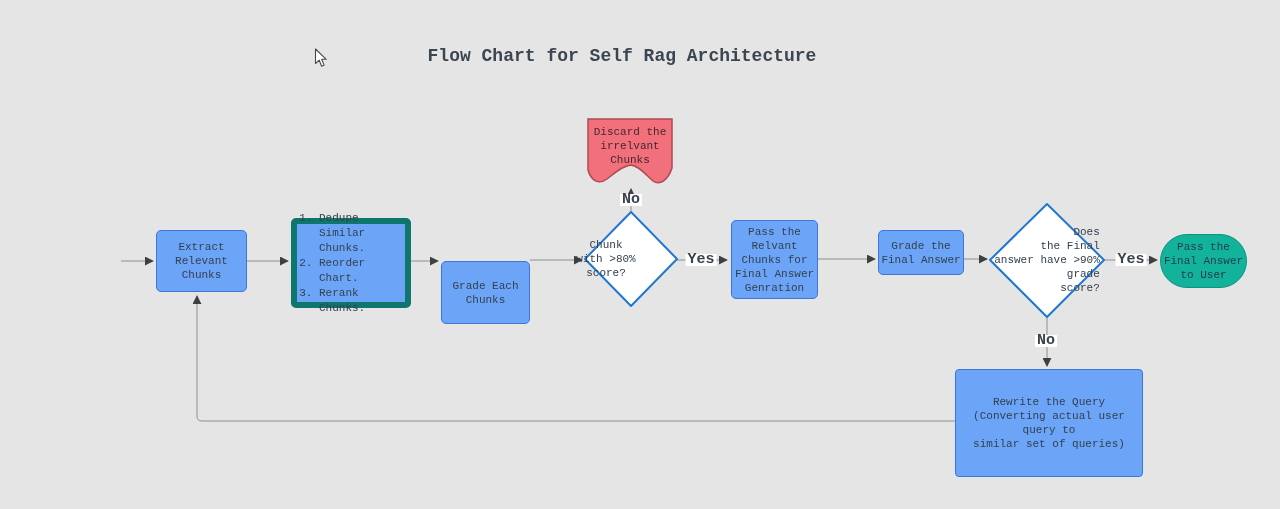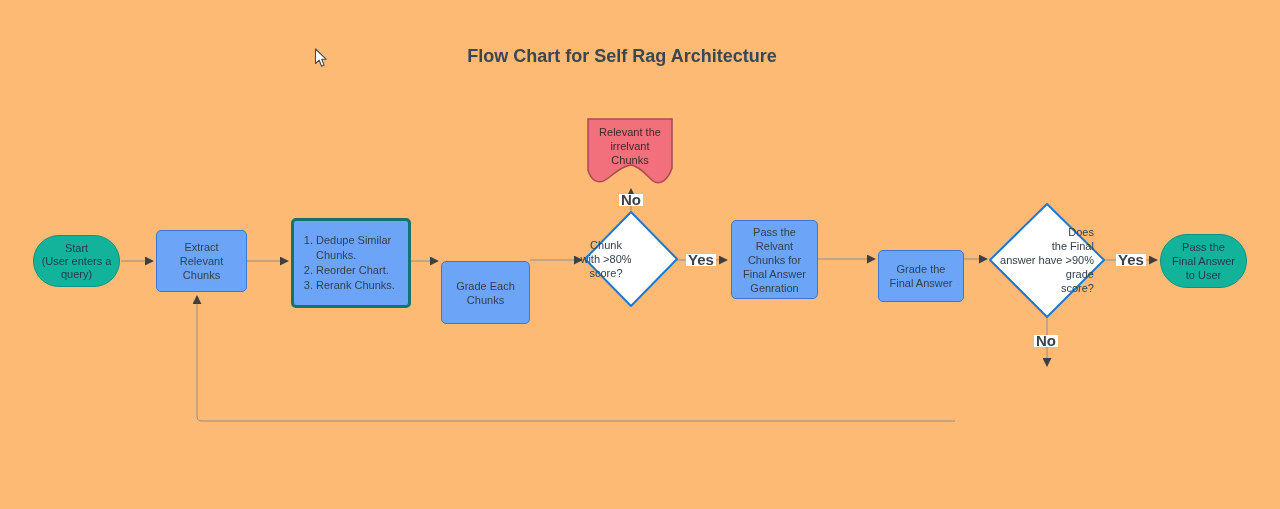--- a/index.html
+++ b/index.html
@@ -1,18 +1,18 @@
 <!DOCTYPE html>
 <html><head>
 <meta charset="utf-8">
 <style>
   html,body{margin:0;padding:0;background:#fff;}
   .canvas{
-    position:relative;width:1280px;height:509px;background:#fdba74;overflow:hidden;
-    font-family:Liberation Sans, sans-serif;color:#33414E;
+    position:relative;width:1280px;height:509px;background:#e5e5e5;overflow:hidden;
+    font-family:Liberation Mono, monospace;color:#33414E;
   }
   .title{
     position:absolute;left:622px;top:46px;transform:translateX(-50%);
     margin:0;font-size:18px;font-weight:700;color:#3C4650;white-space:nowrap;
   }
   .wires{position:absolute;left:0;top:0;width:1280px;height:509px;}
   .node{
     position:absolute;display:flex;align-items:center;justify-content:center;
     text-align:center;font-size:11px;line-height:14px;white-space:pre-line;
     box-sizing:border-box;
@@ -23,21 +23,21 @@
   .terminal{
     background:#12B29B;border:1px solid #0D9480;color:#1F3A4B;
   }
   .overlay{
     position:absolute;display:flex;align-items:center;justify-content:center;
     text-align:center;font-size:11px;line-height:14px;white-space:pre-line;
     box-sizing:border-box;pointer-events:none;
   }
   .alert-text{color:#45272D;}
   .listbox{
-    position:absolute;background:#6CA4F7;border:3px solid #0f766e;border-radius:5px;
+    position:absolute;background:#6CA4F7;border:6px solid #0f766e;border-radius:5px;
     box-sizing:border-box;display:flex;align-items:center;
   }
   .listbox ol{
     margin:0;padding:0 4px 0 22px;font-size:11px;line-height:15px;text-align:left;color:#33414E;
   }
   .edge-label{
     position:absolute;transform:translate(-50%,-50%);background:#ffffff;
     padding:0 2px;font-size:15px;font-weight:700;color:#3A434D;line-height:12px;
   }
   .cursor{position:absolute;left:314px;top:48px;width:14px;height:20px;}
@@ -71,25 +71,20 @@
     <polygon points="631,212 677,259 631,306 585,259" fill="#ffffff" stroke="#1E78D2" stroke-width="2" stroke-linejoin="round"></polygon>
     <polygon points="1047,204 1104,260 1047,317 990,260" fill="#ffffff" stroke="#1E78D2" stroke-width="2" stroke-linejoin="round"></polygon>
 
     <path d="M588,119 L672,119 L672,168
              C 668,180 660,186 653,181
              C 645,174 639,166 631,165
              C 622,166 615,173 607,179
              C 599,185 591,181 588,170 Z" fill="#F1707B" stroke="#AE4A50" stroke-width="1.5"></path>
   </svg>
 
-  <div class="node terminal" style="left:33px;top:235px;width:87px;height:52px;border-radius:26px;line-height:13px;">
-    <span>Start
-(User enters a
-query)</span>
-  </div>
 
   <div class="node process" style="left:156px;top:230px;width:91px;height:62px;">
     <span>Extract
 Relevant
 Chunks</span>
   </div>
 
   <div class="listbox" style="left:291px;top:218px;width:120px;height:90px;">
     <ol>
       <li>Dedupe Similar Chunks.</li>
@@ -104,43 +99,48 @@
   </div>
 
   <div class="node process" style="left:731px;top:220px;width:87px;height:79px;line-height:14px;">
     <span>Pass the
 Relvant
 Chunks for
 Final Answer
 Genration</span>
   </div>
 
-  <div class="node process" style="left:878px;top:230px;width:86px;height:52px;margin-top:20px;">
+  <div class="node process" style="left:878px;top:230px;width:86px;height:45px;">
     <span>Grade the
 Final Answer</span>
   </div>
 
   <div class="node terminal" style="left:1160px;top:234px;width:87px;height:54px;border-radius:27px;">
     <span>Pass the
 Final Answer
 to User</span>
   </div>
 
+  <div class="node process" style="left:955px;top:369px;width:188px;height:108px;border-radius:4px;">
+    <span>Rewrite the Query
+(Converting actual user query to
+similar set of queries)</span>
+  </div>
 
   <div class="overlay" style="left:559px;top:237px;width:94px;height:44px;">Chunk
 with &gt;80%
 score?</div>
 
   <div class="overlay" style="left:987px;top:224px;width:120px;height:72px;text-align:right;">Does
 the Final
 answer have &gt;90%
 grade
 score?</div>
 
-  <div class="overlay alert-text" style="left:591px;top:124px;width:78px;height:44px;">Relevant the
+  <div class="overlay alert-text" style="left:591px;top:124px;width:78px;height:44px;">Discard the
 irrelvant
 Chunks</div>
 
   <span class="edge-label" style="left:631px;top:200px;">No</span>
   <span class="edge-label" style="left:701px;top:260px;">Yes</span>
   <span class="edge-label" style="left:1131px;top:260px;">Yes</span>
   <span class="edge-label" style="left:1046px;top:341px;">No</span>
 
   <svg class="cursor" viewBox="0 0 14 20">
     <path d="M1.5,1 L1.5,15.5 L5.2,12.2 L7.6,18.2 L10.1,17.1 L7.7,11.3 L12.3,11.3 Z" fill="#ffffff" stroke="#4a4a4a" stroke-width="1.1" stroke-linejoin="round"></path>

